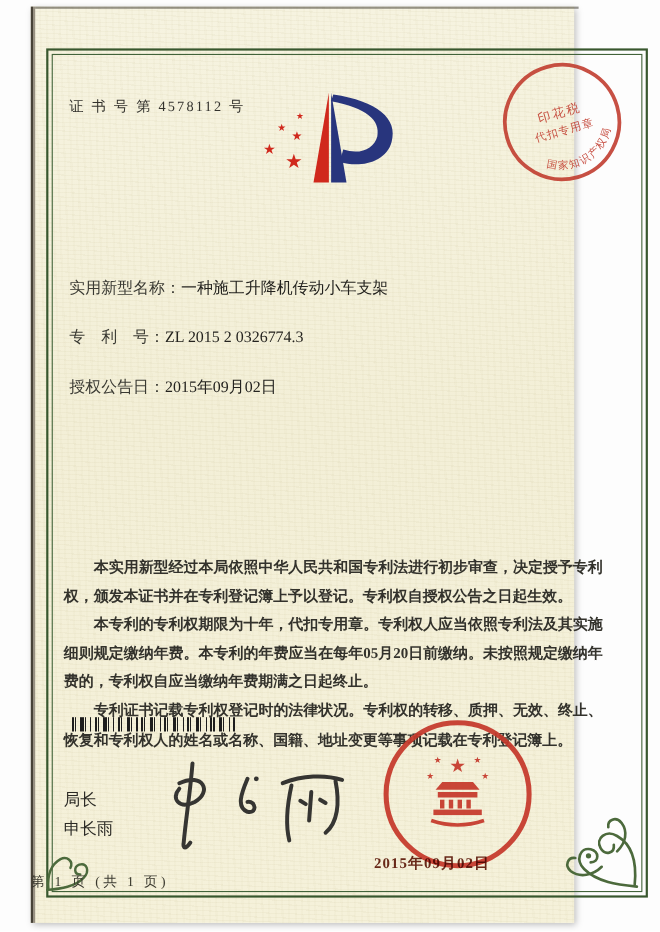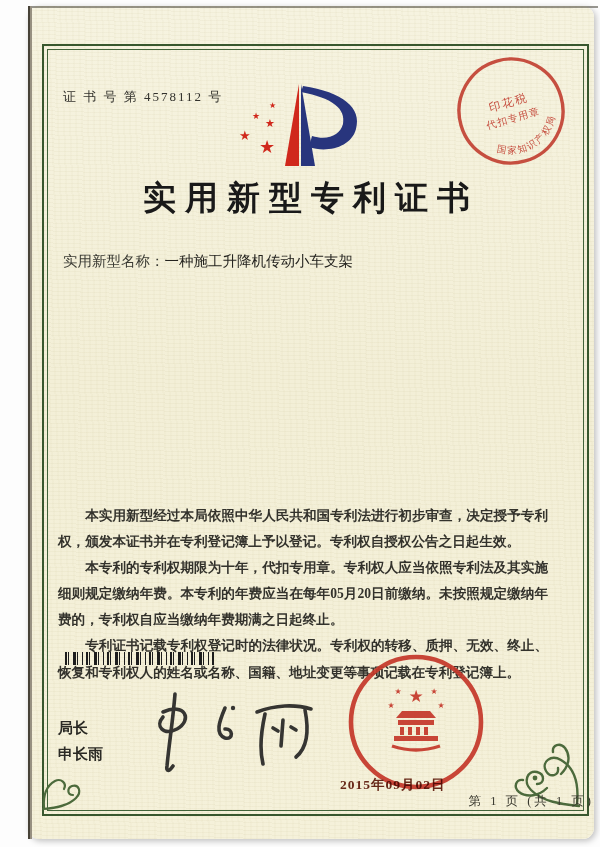--- a/index.html
+++ b/index.html
@@ -1,24 +1,24 @@
 <!DOCTYPE html>
 <html><head>
 <meta charset="utf-8">
 <style>
   html,body{margin:0;padding:0;background:#ffffff;}
   .stage{position:relative;width:600px;height:847px;background:#fdfdfd;overflow:hidden;
          font-family:"Liberation Serif","DejaVu Serif",serif;}
   
-  .paper{position:absolute;left:28px;top:6px;width:566px;height:833px;
+  .paper{position:absolute;left:28px;top:6px;width:494px;height:833px;
          background:
            repeating-linear-gradient(2deg, rgba(176,164,110,0.07) 0 1px, rgba(0,0,0,0) 1px 4px),
            repeating-linear-gradient(88deg, rgba(190,180,130,0.05) 0 2px, rgba(0,0,0,0) 2px 6px),
            linear-gradient(180deg,#f6f3e0 0%,#f3efd7 45%,#f5f1da 100%);
-         box-shadow:2px 2px 6px rgba(0,0,0,0.25);border-radius:11px;}
+         box-shadow:2px 2px 6px rgba(0,0,0,0.25);}
   .paper-spine{position:absolute;left:0;top:0;width:4px;height:100%;
          background:linear-gradient(90deg,#474237 0 2px,#979081 2px 4px);}
   .paper-topedge{position:absolute;left:4px;top:0;width:100%;height:2px;background:rgba(70,66,55,0.55);}
   
   .border-outer{position:absolute;left:14px;top:38px;width:543px;height:768px;
          border:2px solid #38572e;}
   .border-inner{position:absolute;left:3px;top:3px;right:3px;bottom:3px;border:1px solid #42633a;}
   
   .certno{position:absolute;left:35px;top:82px;font-size:13px;letter-spacing:2px;color:#33322d;}
   .logo{position:absolute;left:197px;top:68px;width:160px;height:100px;}
@@ -34,28 +34,28 @@
   .body-text{position:absolute;left:30px;top:497px;width:490px;font-size:13.6px;
          line-height:1.92;color:#33322c;text-align:justify;}
   .body-text p{margin:0;text-indent:2em;font-weight:bold;}
   
   .barcode{position:absolute;left:37px;top:646px;width:150px;height:13px;
       background:
         repeating-linear-gradient(90deg,#1d1d1d 0 2px,transparent 2px 3px,#1d1d1d 3px 4px,
         transparent 4px 8px,#1d1d1d 8px 11px,transparent 11px 12px,#1d1d1d 12px 13px,
         transparent 13px 17px,#1d1d1d 17px 18px,transparent 18px 21px);}
   
-  .director{position:absolute;left:30px;top:709px;font-size:15px;color:#2b2a25;line-height:1.75;font-weight:bold;}
+  .director{position:absolute;left:30px;top:709px;font-size:15px;color:#2b2a25;line-height:1.75;}
   .signature{position:absolute;left:105px;top:676px;width:200px;height:100px;}
   
   .seal{position:absolute;left:316px;top:644px;width:144px;height:144px;opacity:.93;}
   .seal-date{position:absolute;left:312px;top:770px;font-size:13.5px;font-weight:bold;
          letter-spacing:1px;color:#6d2b1d;mix-blend-mode:multiply;}
   
-  .footer{position:absolute;left:0;top:787px;width:100%;text-align:right;
+  .footer{position:absolute;left:0;top:787px;width:100%;text-align:left;
          font-size:12.5px;letter-spacing:3px;color:#3a392f;}
   
   .flourish-br{position:absolute;left:463px;top:712px;width:92px;height:92px;}
   .flourish-bl{position:absolute;left:12px;top:748px;width:58px;height:58px;transform:scaleX(-1);}
 </style>
 </head>
 <body>
 
 <div class="stage">
   <div class="paper">
@@ -88,21 +88,20 @@
       <text x="14" y="66" font-size="13" fill="#d0281c">★</text>
       <text x="34" y="79" font-size="18" fill="#d0281c">★</text>
       <text x="40" y="53" font-size="11" fill="#d0281c">★</text>
       <text x="27" y="45" font-size="9" fill="#d0281c">★</text>
       <text x="44" y="34" font-size="8" fill="#d0281c">★</text>
       <polygon points="74,10 60,92 74,92" fill="#d0281c"></polygon>
       <polygon points="76,10 76,92 90,92" fill="#28357d"></polygon>
       <path d="M78,12 C118,18 137,34 131,55 C126,74 101,79 84,73 L87,62 C103,67 115,61 118,50 C121,35 108,24 76,18 Z" fill="#28357d"></path>
     </svg>
 
-    <div class="title">实用新型专利证书</div>
 
     <svg class="tax-stamp" viewBox="0 0 126 126">
       <g transform="rotate(-16 63 63)" fill="#c0392b">
         <circle cx="63" cy="63" r="52" fill="none" stroke="#c0392b" stroke-width="3.4"></circle>
         <defs>
           <path id="stampTop" d="M63,115 A52,52 0 1 1 62.9,115"></path>
           <path id="stampBottom" d="M23,82 A46,46 0 0 0 103,82"></path>
         </defs>
         <text font-size="10" letter-spacing="2">
           <textPath href="#stampTop" startOffset="96">北京市海淀区地方税务局</textPath>
@@ -111,20 +110,26 @@
           <textPath href="#stampBottom" startOffset="22">国家知识产权局</textPath>
         </text>
         <text x="63" y="58" font-size="11.5" letter-spacing="2" text-anchor="middle">印花税</text>
         <text x="63" y="74" font-size="10" letter-spacing="1" text-anchor="middle">代扣专用章</text>
       </g>
     </svg>
 
     <div class="fields">
       <div class="field-row">
         <span class="field-label">实用新型名称：</span><span class="field-value">一种施工升降机传动小车支架</span>
+      </div>
+      <div class="field-row">
+        <span class="field-label">专　利　号：</span><span class="field-value">ZL 2015 2 0326774.3</span>
+      </div>
+      <div class="field-row">
+        <span class="field-label">授权公告日：</span><span class="field-value">2015年09月02日</span>
       </div>
     </div>
 
     <div class="body-text">
       <p>本实用新型经过本局依照中华人民共和国专利法进行初步审查，决定授予专利权，颁发本证书并在专利登记簿上予以登记。专利权自授权公告之日起生效。</p>
       <p>本专利的专利权期限为十年，代扣专用章。专利权人应当依照专利法及其实施细则规定缴纳年费。本专利的年费应当在每年05月20日前缴纳。未按照规定缴纳年费的，专利权自应当缴纳年费期满之日起终止。</p>
       <p>专利证书记载专利权登记时的法律状况。专利权的转移、质押、无效、终止、恢复和专利权人的姓名或名称、国籍、地址变更等事项记载在专利登记簿上。</p>
     </div>
 
     <div class="barcode"></div>

